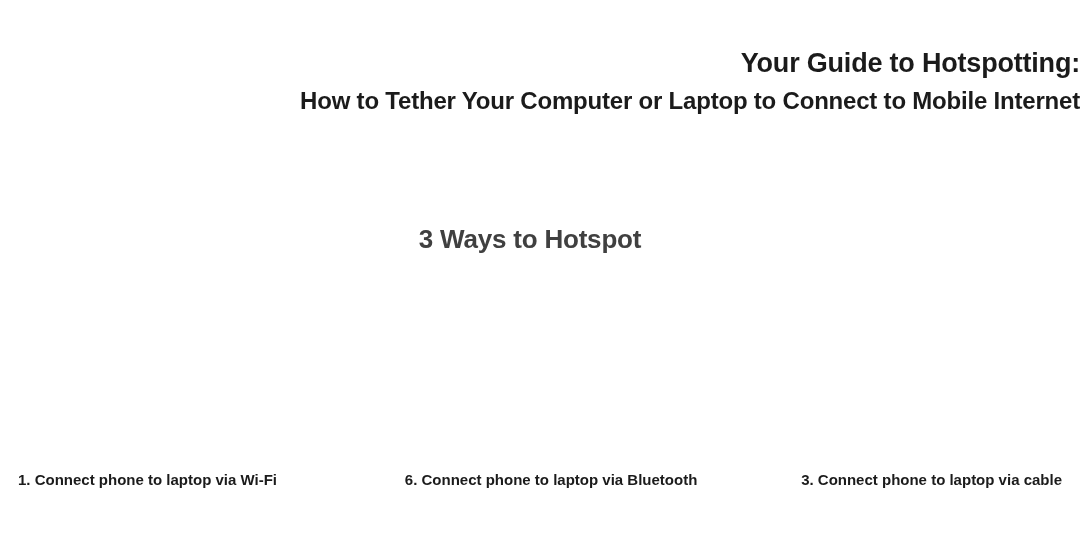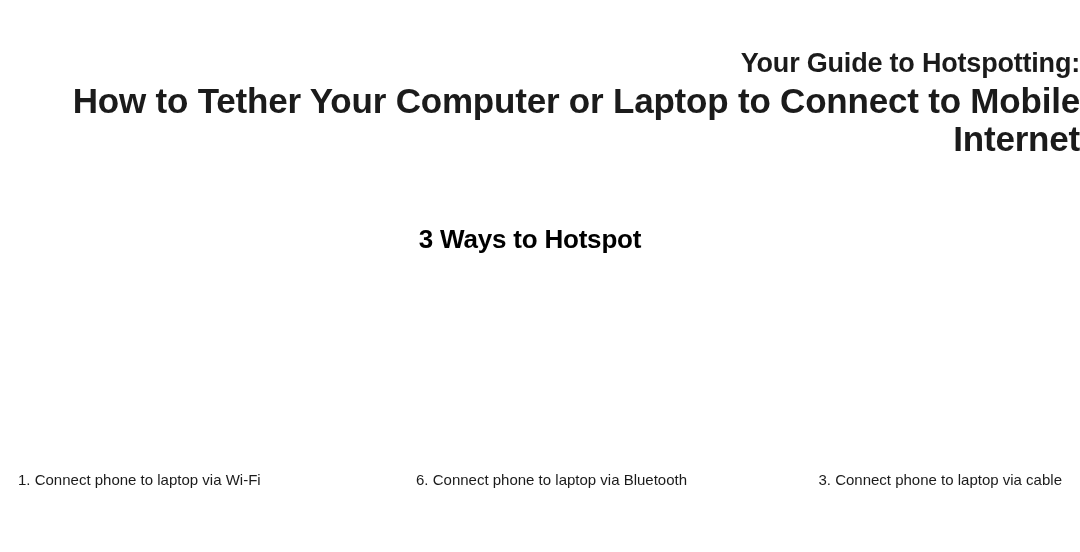--- a/index.html
+++ b/index.html
@@ -32,31 +32,31 @@
     font-size: 28px;
     font-weight: bold;
     letter-spacing: -0.2px;
     line-height: 38px;
     color: #1b1b1b;
   }
   .title-line-1 {
     font-size: 27px;
   }
   .title-line-2 {
-    font-size: 35px;
+    font-size: 24px;
   }
   .section-heading {
     position: absolute;
     top: 224px;
     left: 0;
     width: 1080px;
     text-align: center;
     font-size: 26px;
     font-weight: bold;
-    color: #000000;
+    color: #404040;
     letter-spacing: -0.2px;
   }
   .section-heading .heading-inner {
     display: inline-block;
     transform: translateX(-10px);
   }
   .ways-row {
     position: absolute;
     top: 470px;
     left: 0;
@@ -64,21 +64,21 @@
     height: 60px;
     display: flex;
     align-items: flex-start;
     justify-content: space-between;
     box-sizing: border-box;
     padding: 0 18px;
   }
   .way-item {
     flex: 0 0 auto;
     font-size: 15px;
-    font-weight: normal;
+    font-weight: bold;
     color: #1b1b1b;
     line-height: 20px;
     white-space: nowrap;
   }
   .way-item.center {
     margin-left: 54px;
   }
   .way-item.right {
     margin-left: 30px;
   }

